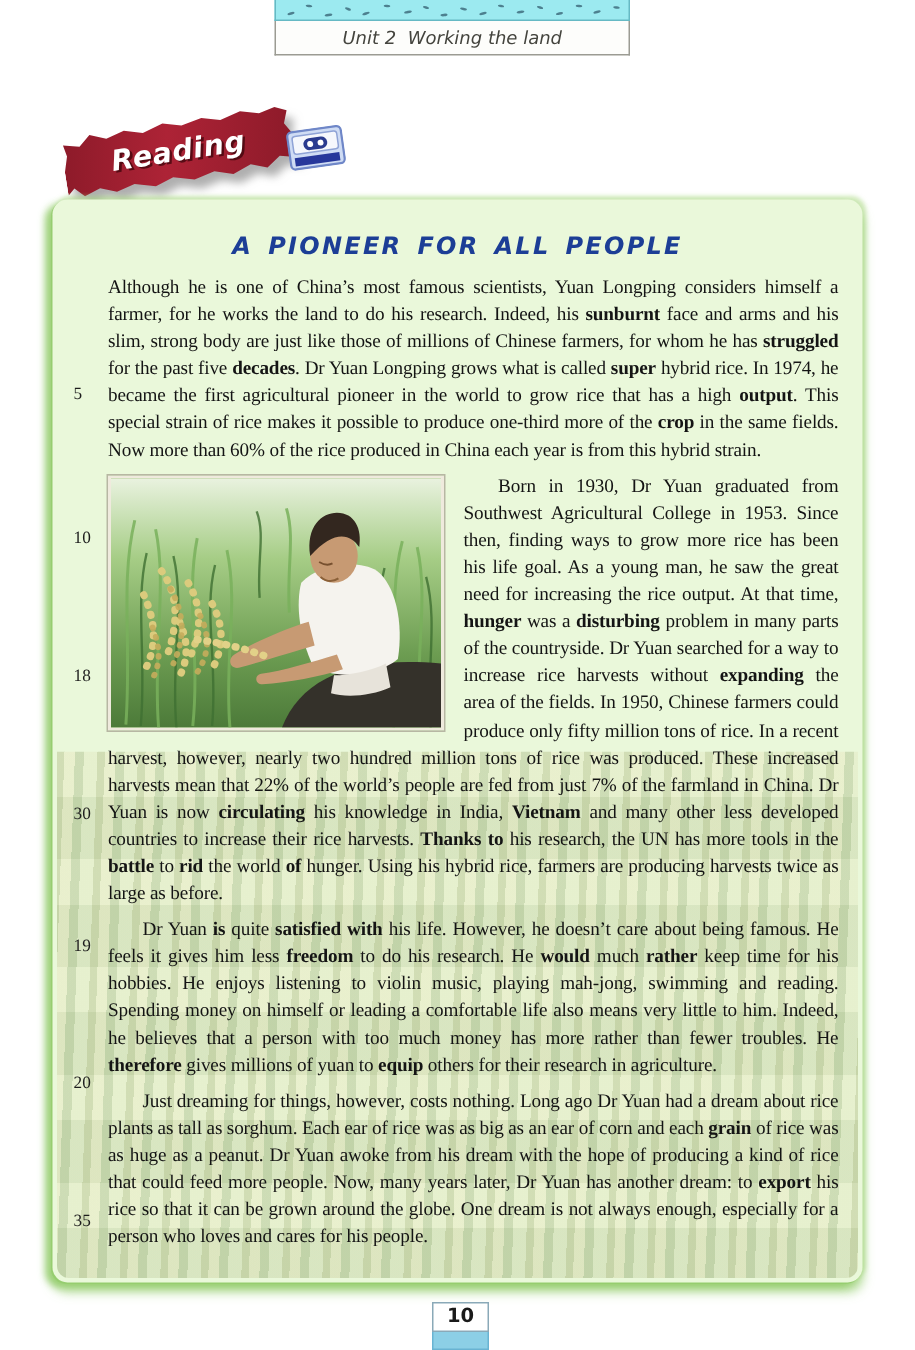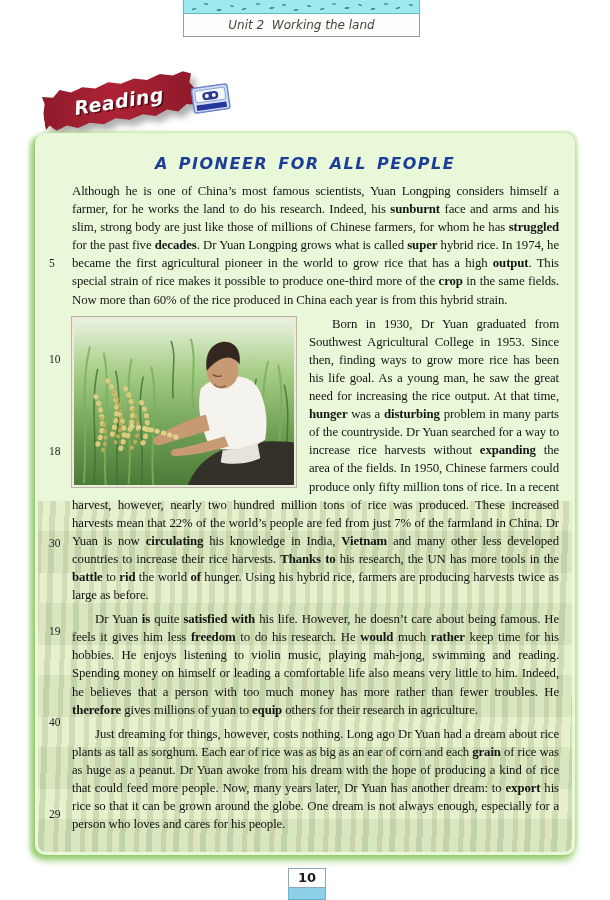--- a/index.html
+++ b/index.html
@@ -105,22 +105,22 @@
   </div>
 
   <div class="article-box">
     <div class="watermark"></div>
 
     <span class="ln" style="top:124px">5</span>
     <span class="ln" style="top:220px">10</span>
     <span class="ln" style="top:312px">18</span>
     <span class="ln" style="top:404px">30</span>
     <span class="ln" style="top:492px">19</span>
-    <span class="ln" style="top:583px">40</span>
-    <span class="ln" style="top:675px">29</span>
+    <span class="ln" style="top:583px">20</span>
+    <span class="ln" style="top:675px">35</span>
 
     <div class="article-title">A PIONEER FOR ALL PEOPLE</div>
 
     <div class="body-text">
       <p class="no-indent">Although he is one of China’s most famous scientists, Yuan Longping considers himself a farmer, for he works the land to do his research. Indeed, his <b>sunburnt</b> face and arms and his slim, strong body are just like those of millions of Chinese farmers, for whom he has <b>struggled</b> for the past five <b>decades</b>. Dr Yuan Longping grows what is called <b>super</b> hybrid rice. In 1974, he became the first agricultural pioneer in the world to grow rice that has a high <b>output</b>. This special strain of rice makes it possible to produce one-third more of the <b>crop</b> in the same fields. Now more than 60% of the rice produced in China each year is from this hybrid strain.</p>
       <p>
         <span class="photo-frame">
           <svg viewBox="0 0 222 167" preserveAspectRatio="none">
             <defs>
               <linearGradient id="pg" x1="0" y1="0" x2="0" y2="1">

